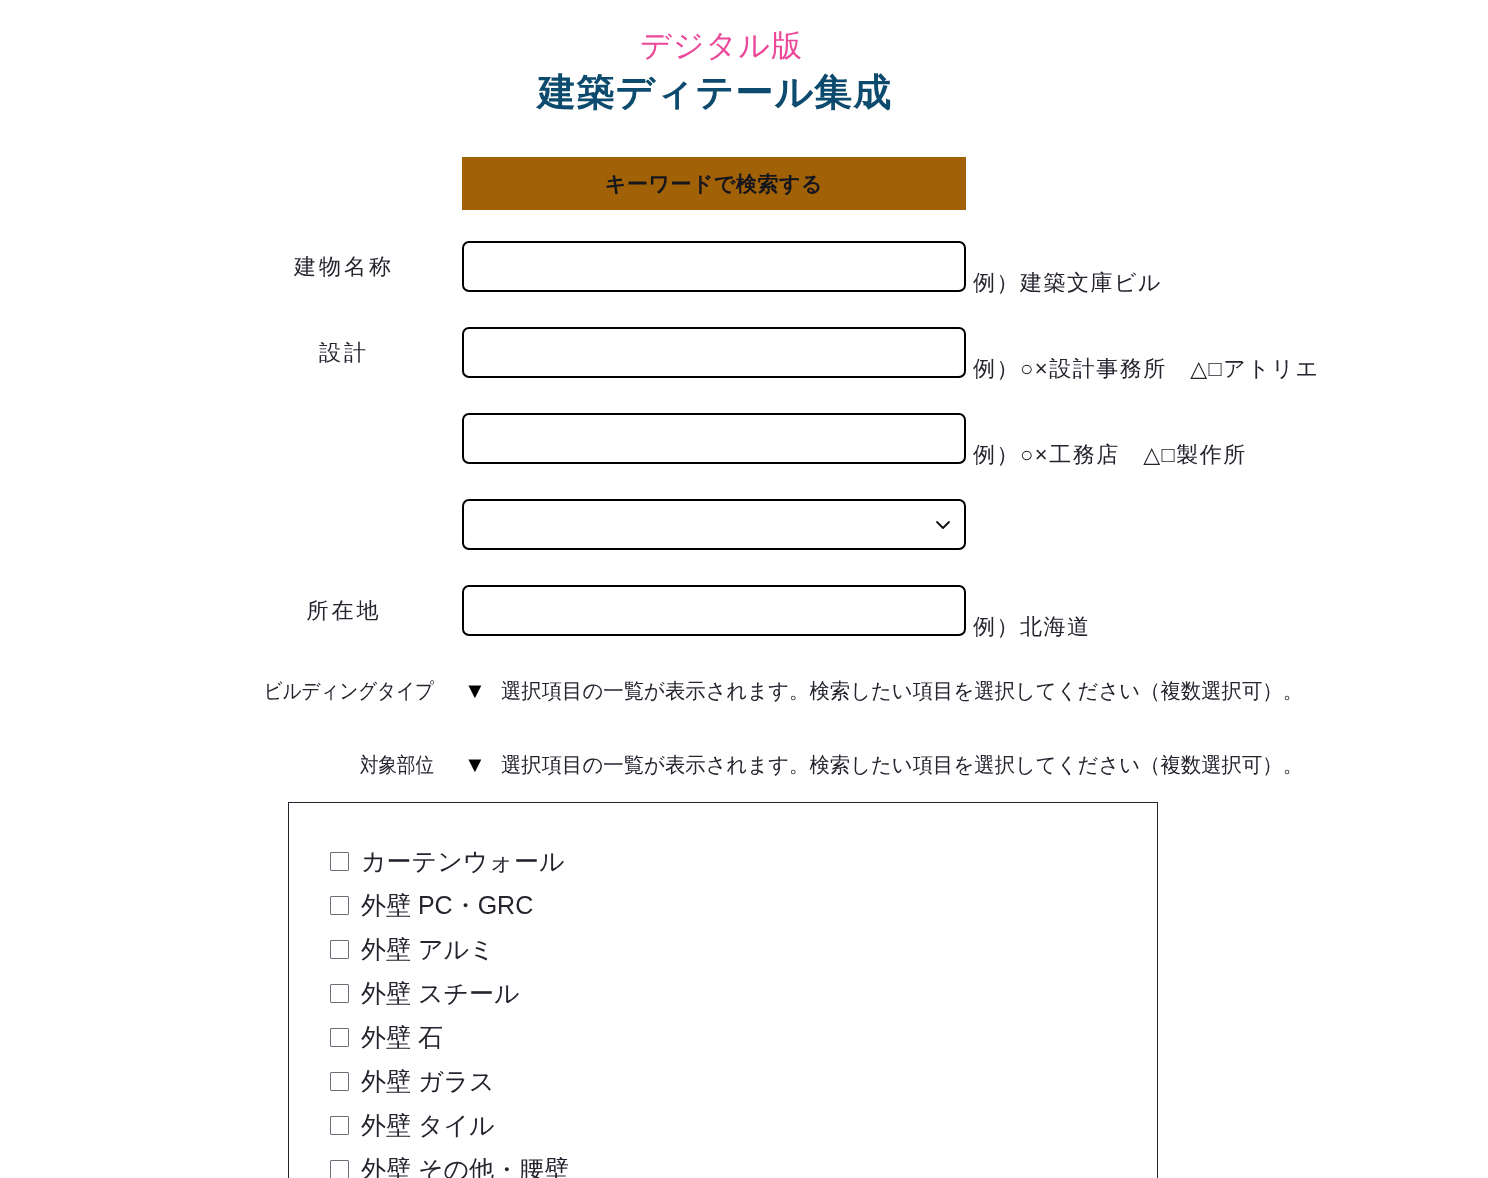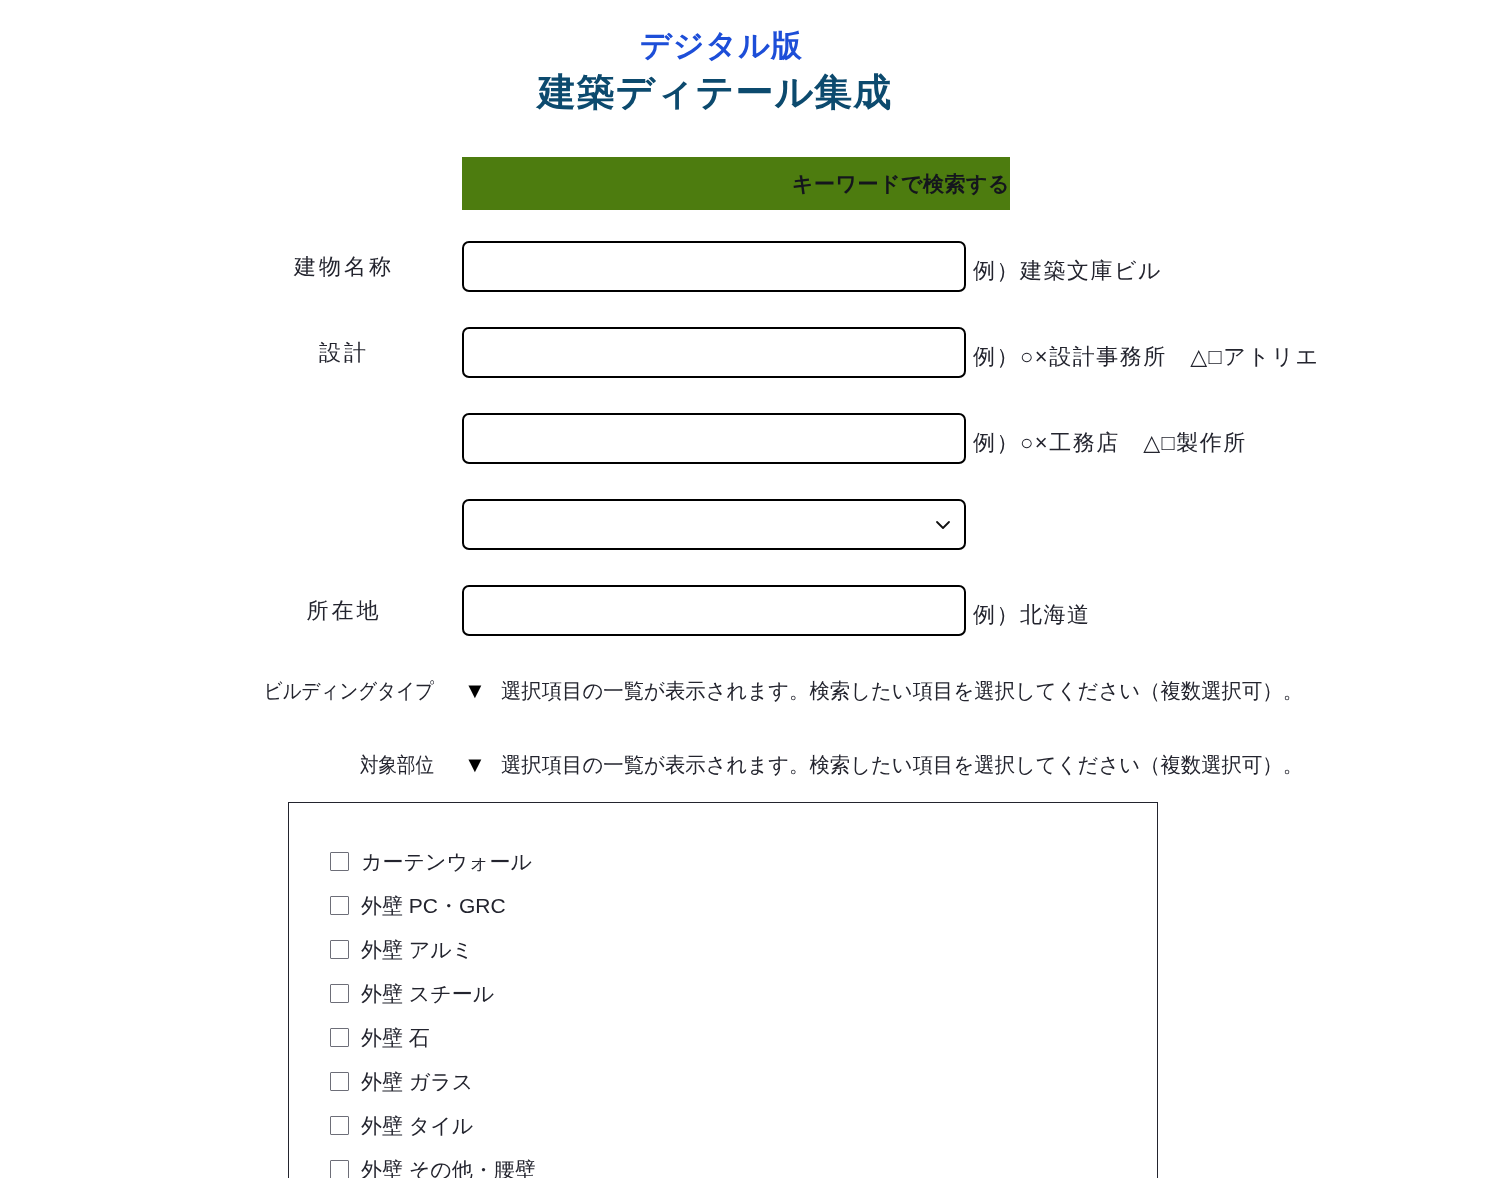--- a/index.html
+++ b/index.html
@@ -26,52 +26,51 @@
   
   .title-block {
     position: absolute;
     left: 0;
     top: 26px;
     width: 1430px;
     text-align: center;
   }
   .title-line-1 {
     font-size: 31px;
-    font-weight: 700;
+    font-weight: 400;
     letter-spacing: 1px;
     line-height: 1.28;
-    color: #1d4ed8;
+    color: #ec4899;
     margin-left: 13px;
   }
   .title-line-2 {
     font-size: 38px;
     font-weight: 700;
     letter-spacing: 1px;
     line-height: 1.3;
     color: #0c4a6e;
     margin-top: 2px;
   }
 
   
   .keyword-banner {
     position: absolute;
     left: 462px;
     top: 157px;
     width: 504px;
     height: 53px;
-    background: #4d7c0f;
+    background: #a16207;
     display: flex;
     align-items: center;
-    justify-content: flex-end;
+    justify-content: center;
     font-size: 21px;
     font-weight: 700;
     letter-spacing: 0.5px;
     color: #14151d;
     cursor: pointer;
-    padding-left: 44px;
   }
 
   
   .form-area {
     position: absolute;
     left: 0;
     top: 241px;
     width: 1488px;
   }
   .form-row {
@@ -138,21 +137,21 @@
     top: 50%;
     transform: translateY(-50%);
     width: 20px;
     height: 20px;
     pointer-events: none;
     display: block;
   }
   .field-hint {
     position: absolute;
     left: 973px;
-    top: 4px;
+    top: 16px;
     height: 51px;
     line-height: 51px;
     font-size: 22px;
     letter-spacing: 1.5px;
     color: #23242e;
     white-space: nowrap;
   }
 
   
   .expand-row {
@@ -225,21 +224,21 @@
     width: 19px;
     height: 19px;
     min-width: 19px;
     box-sizing: border-box;
     border: 1.5px solid #6d6e78;
     background: #ffffff;
     border-radius: 1px;
     margin-right: 12px;
   }
   .cb-label {
-    font-size: 21px;
+    font-size: 25px;
     color: #23242e;
     white-space: nowrap;
     line-height: 1;
   }
 </style>
 </head>
 <body>
 
 <div class="page">
 

